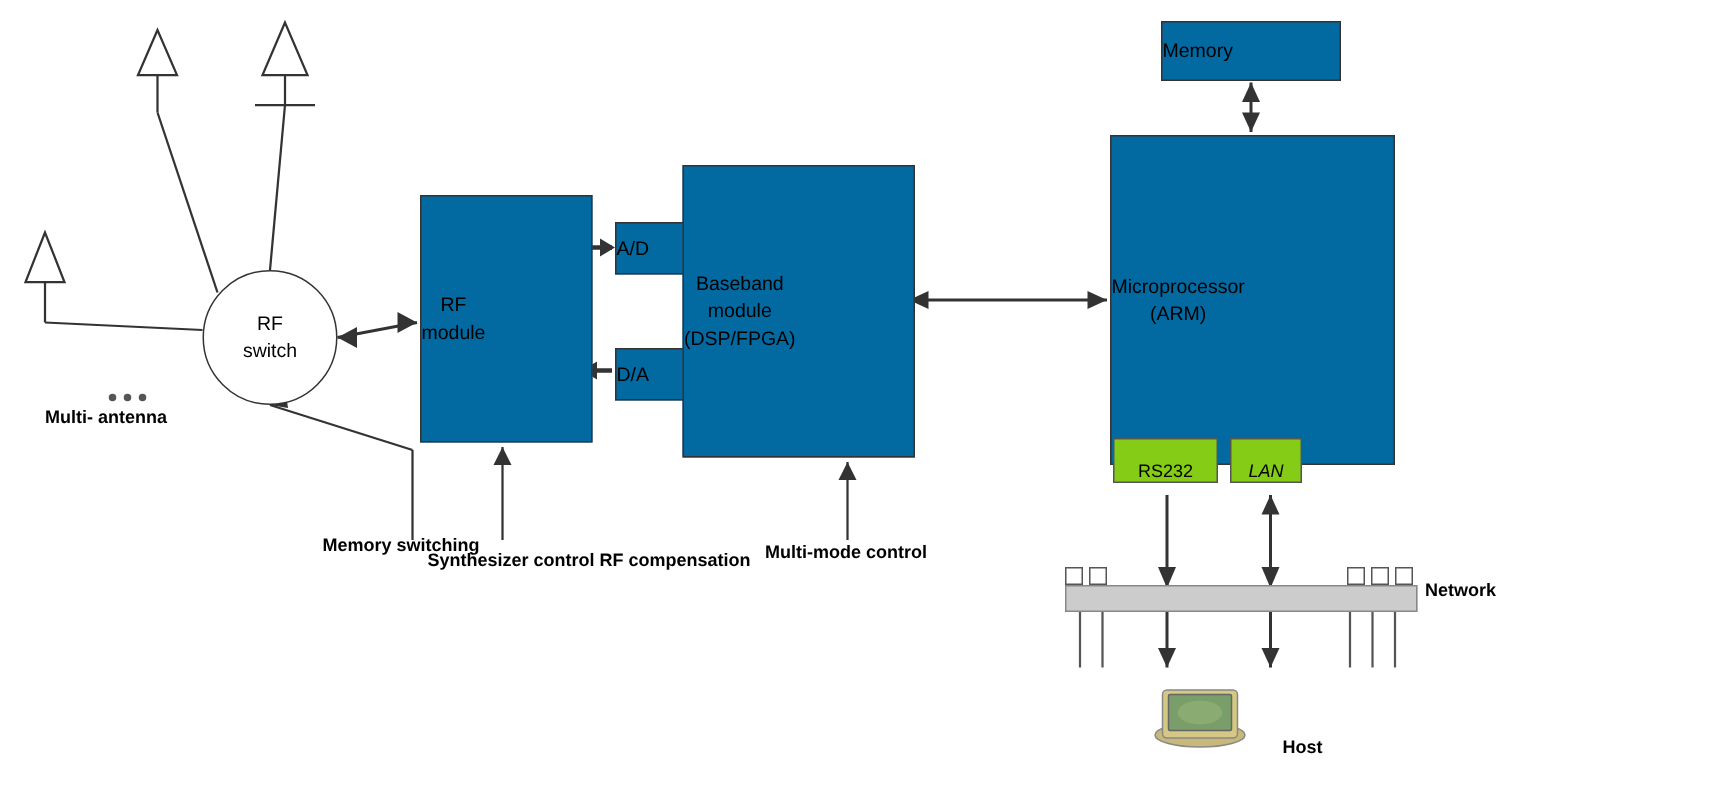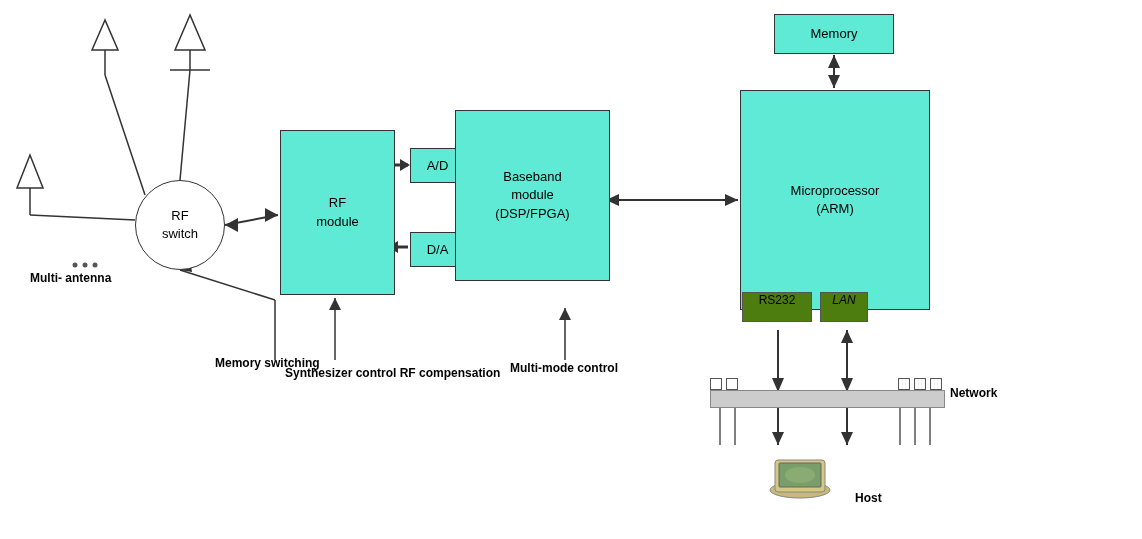--- a/index.html
+++ b/index.html
@@ -14,24 +14,24 @@
     }
     .diagram {
       position: relative;
       width: 1142px;
       height: 539px;
       background: #fff;
     }
     .box {
       position: absolute;
       border: 1.5px solid #333;
-      background: #5eead4;
+      background: #0369a1;
       display: flex;
       align-items: center;
-      justify-content: center;
+      justify-content: flex-start;
       text-align: center;
     }
     .box-label {
       font-size: 13px;
       line-height: 1.4;
     }
     svg.arrows {
       position: absolute;
       top: 0; left: 0;
       width: 1142px;
@@ -57,23 +57,23 @@
     }
     
     .network-bar {
       position: absolute;
       background: #ccc;
       border: 1.5px solid #888;
     }
     .small-box {
       position: absolute;
       border: 1.5px solid #555;
-      background: #4d7c0f;
+      background: #84cc16;
       display: flex;
-      align-items: flex-start;
+      align-items: flex-end;
       justify-content: center;
       font-size: 12px;
     }
   </style>
 </head>
 <body>
 
 <div class="diagram">
 
   <svg class="arrows">
@@ -167,21 +167,21 @@
   </div>
 
   <div class="box" style="left:410px; top:148px; width:55px; height:35px;">
     <span>A/D</span>
   </div>
 
   <div class="box" style="left:410px; top:232px; width:55px; height:35px;">
     <span>D/A</span>
   </div>
 
-  <div class="box" style="left:455px; top:110px; width:155px; height:171px;">
+  <div class="box" style="left:455px; top:110px; width:155px; height:195px;">
     <span class="box-label">Baseband<br>module<br>(DSP/FPGA)</span>
   </div>
 
   <div class="circle-box" style="left:135px; top:180px; width:90px; height:90px;">
     <span class="box-label">RF<br>switch</span>
   </div>
 
   <div class="network-bar" style="left:710px; top:390px; width:235px; height:18px; background:#ccc; border:1.5px solid #888;">
   </div>
 

